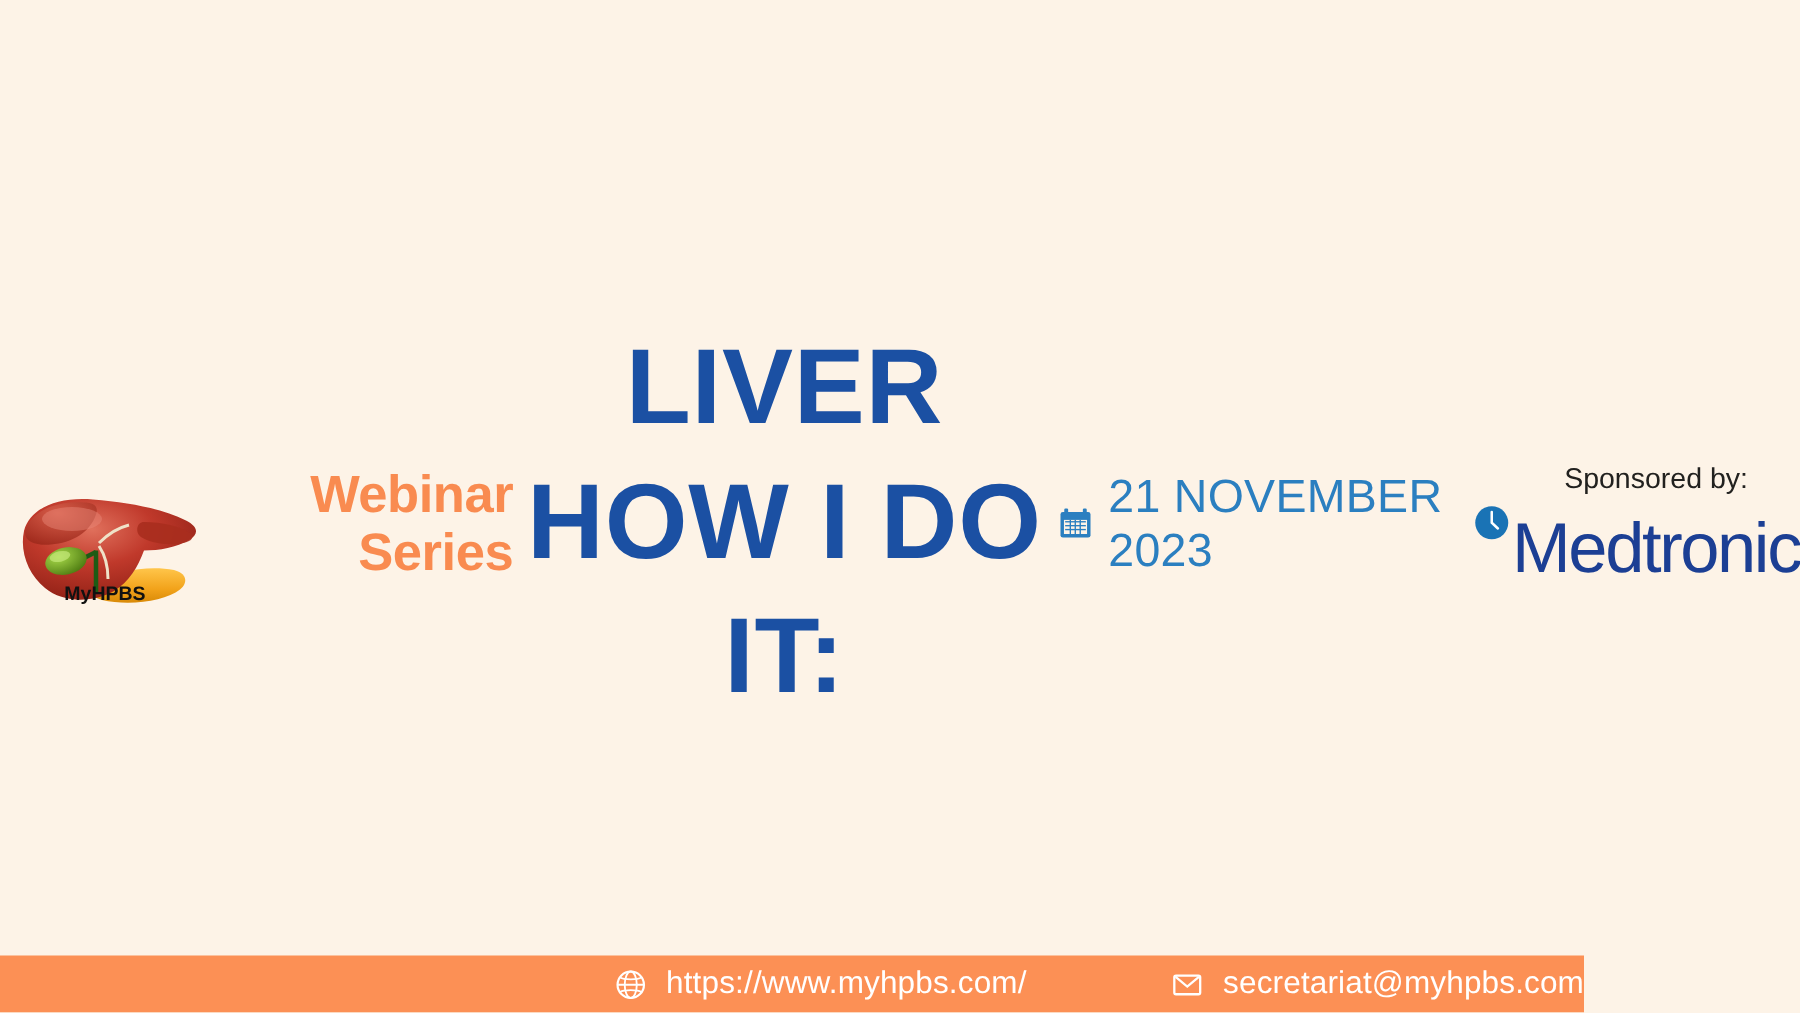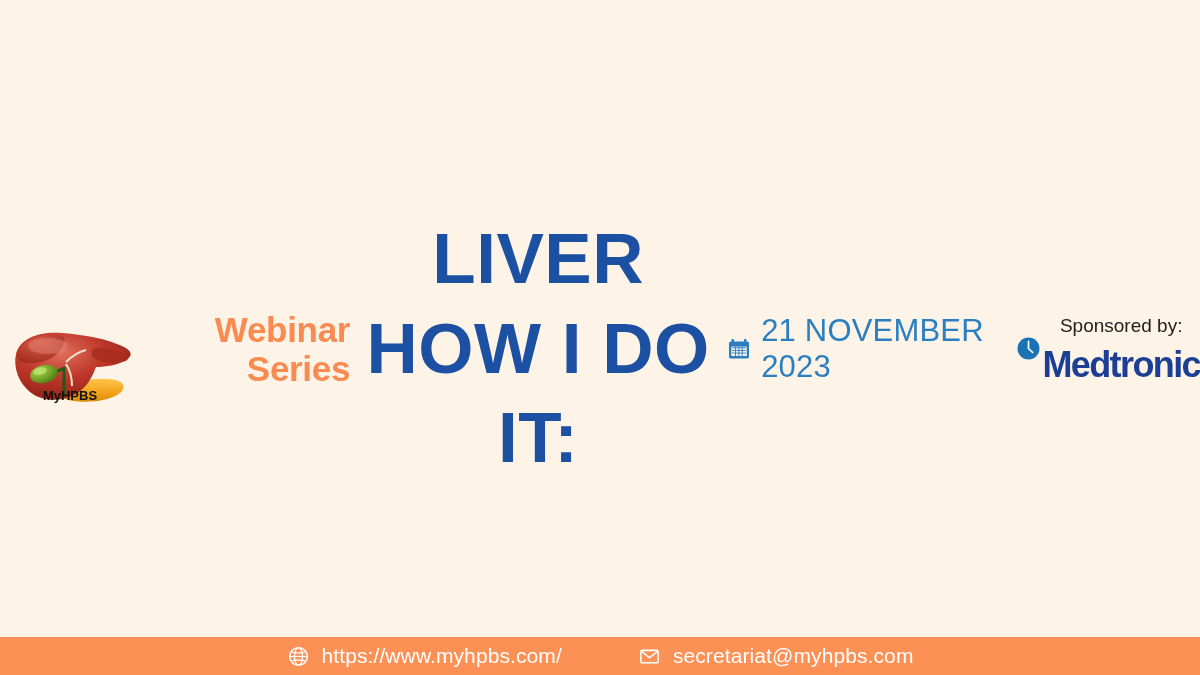--- a/index.html
+++ b/index.html
@@ -77,38 +77,38 @@
     margin-top: 27px;
     text-align: center;
   }
   .sponsor-label {
     font-size: 19px;
     color: #22211F;
     line-height: 1.1;
   }
   .sponsor-name {
     margin-top: 7px;
-    font-size: 36px;
-    font-weight: bold;
+    font-size: 47px;
+    font-weight: normal;
     color: #1C3F94;
     letter-spacing: -1.6px;
   }
 
   
   .footer {
     position: absolute;
     left: 0;
     bottom: 0;
-    width: 1200px;
+    width: 1056px;
     height: 38px;
     background: #FC9055;
     display: flex;
     align-items: center;
-    justify-content: center;
-    gap: 76px;
+    justify-content: flex-end;
+    gap: 96px;
     color: #FFFFFF;
   }
   .footer-item {
     display: flex;
     align-items: center;
     gap: 12px;
     font-size: 21px;
     color: #FFFFFF;
     letter-spacing: 0.1px;
   }

